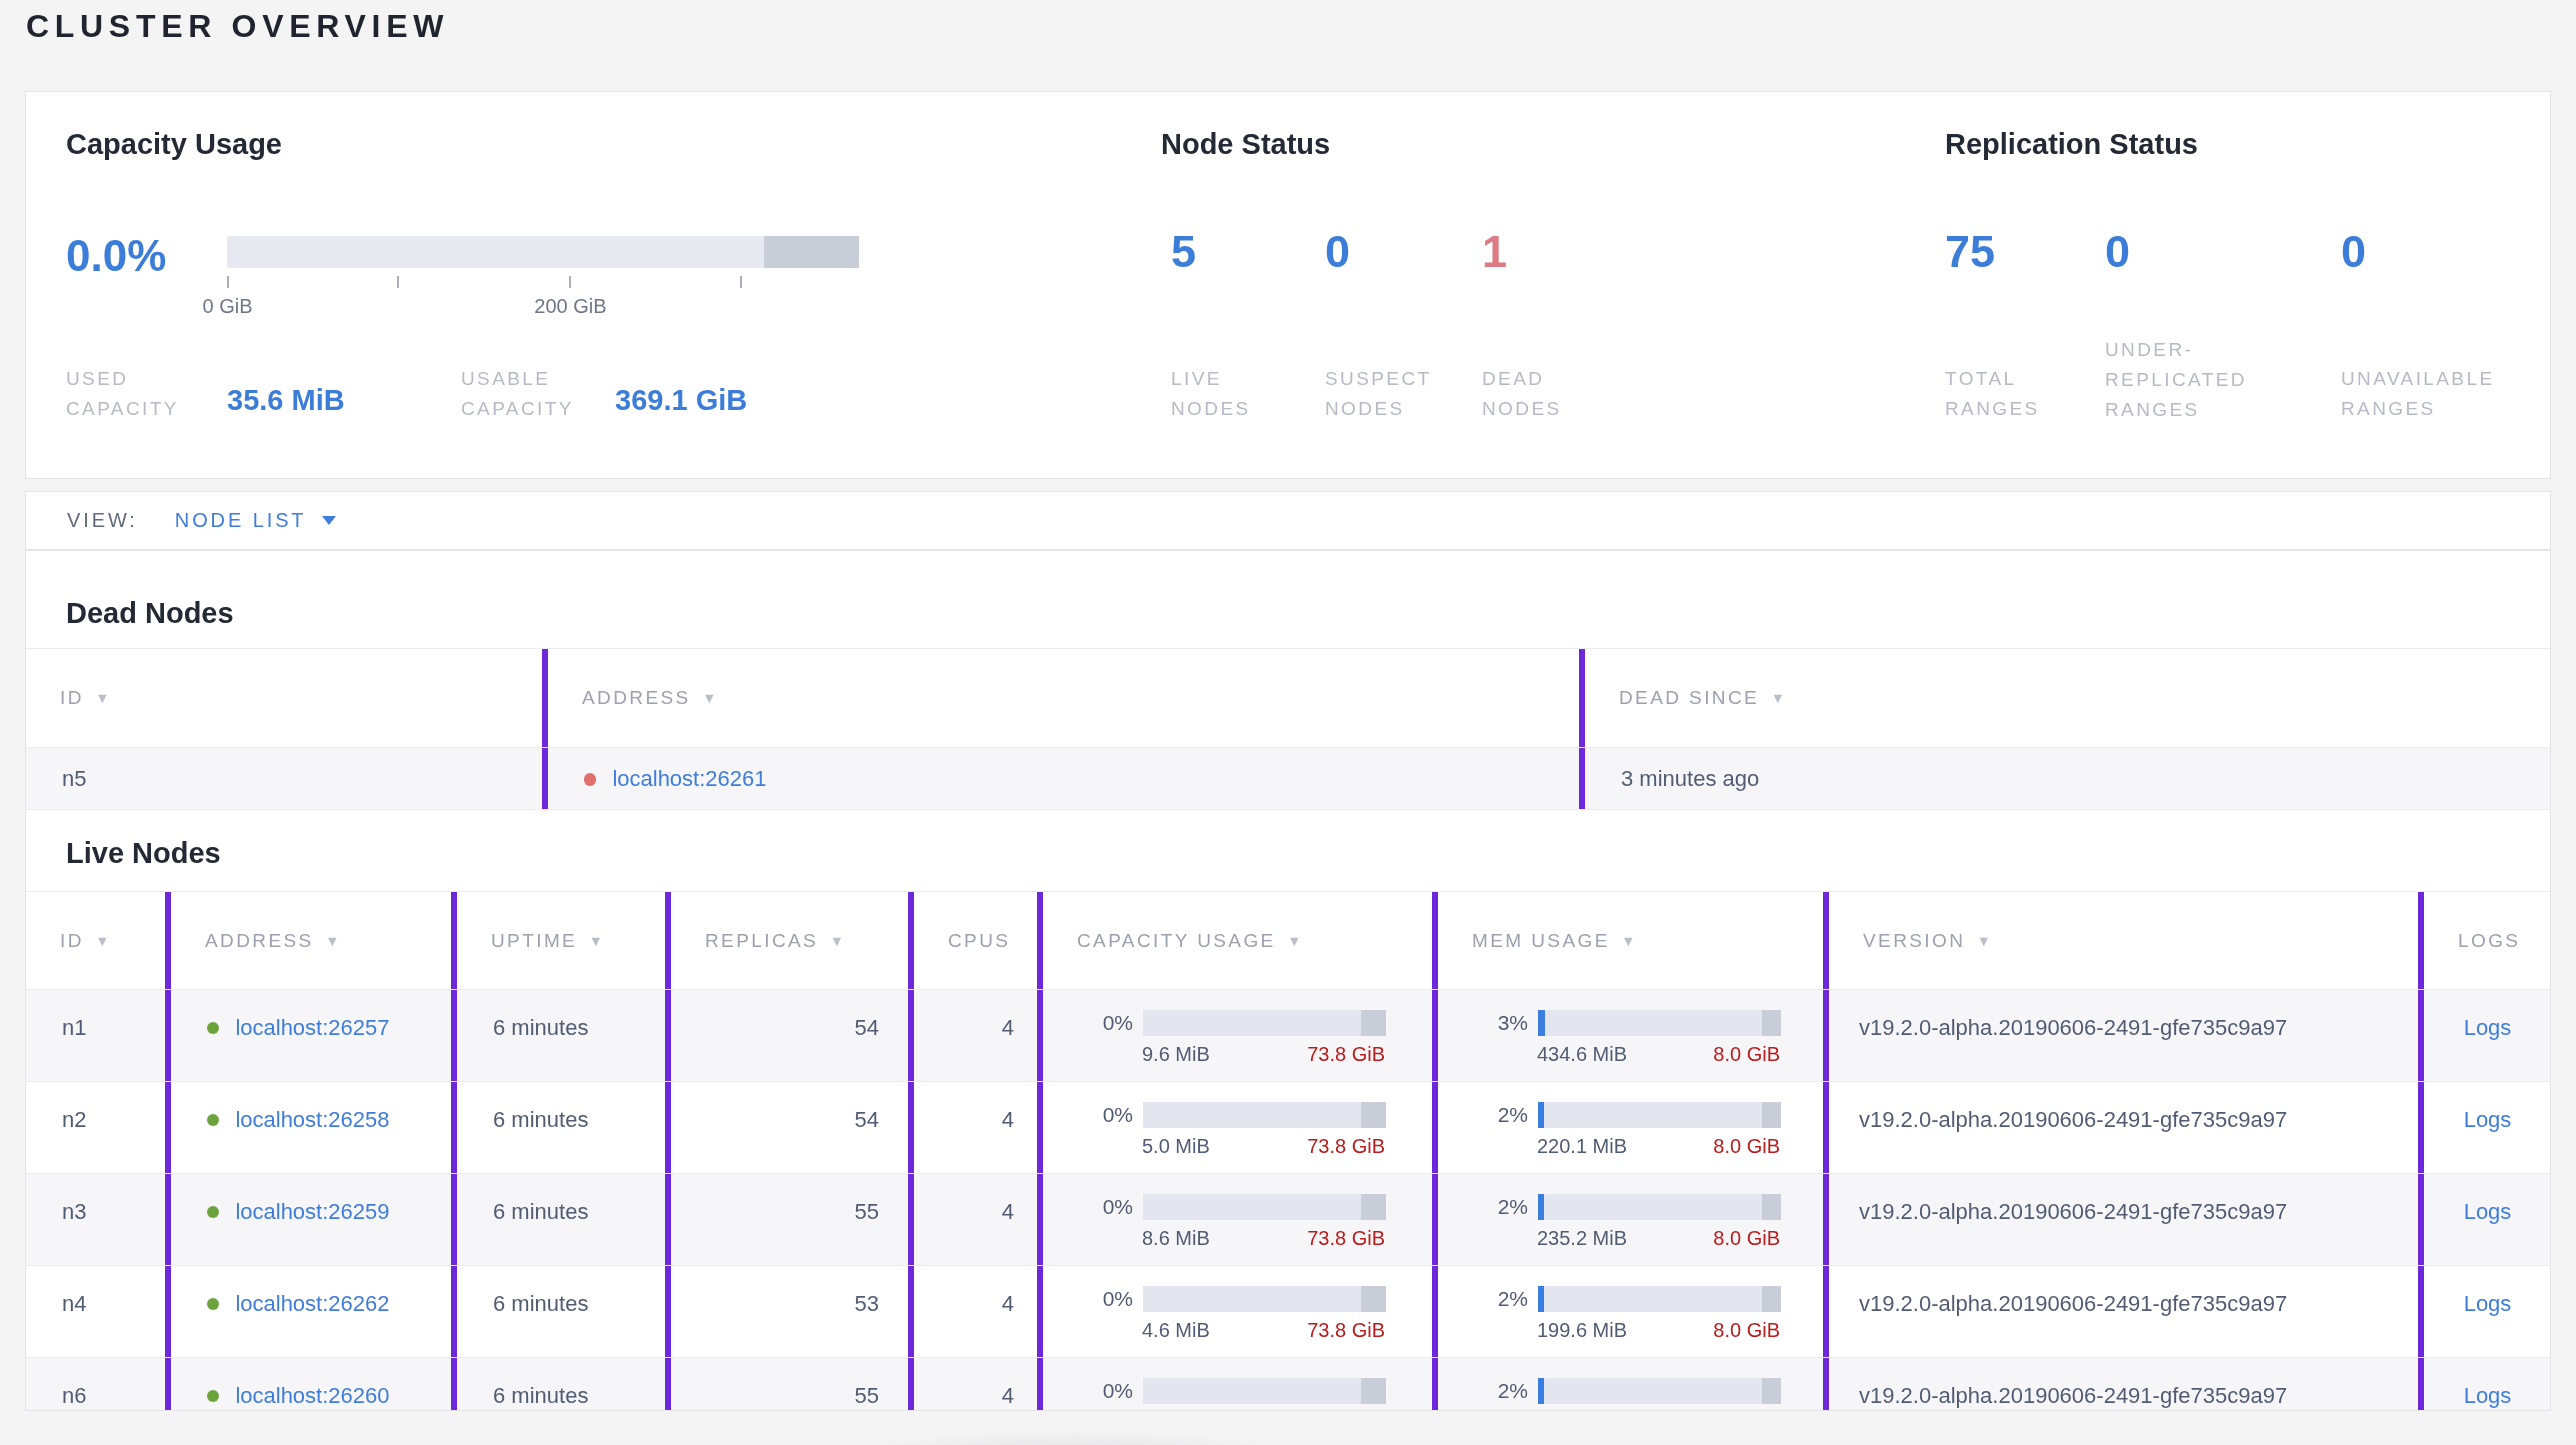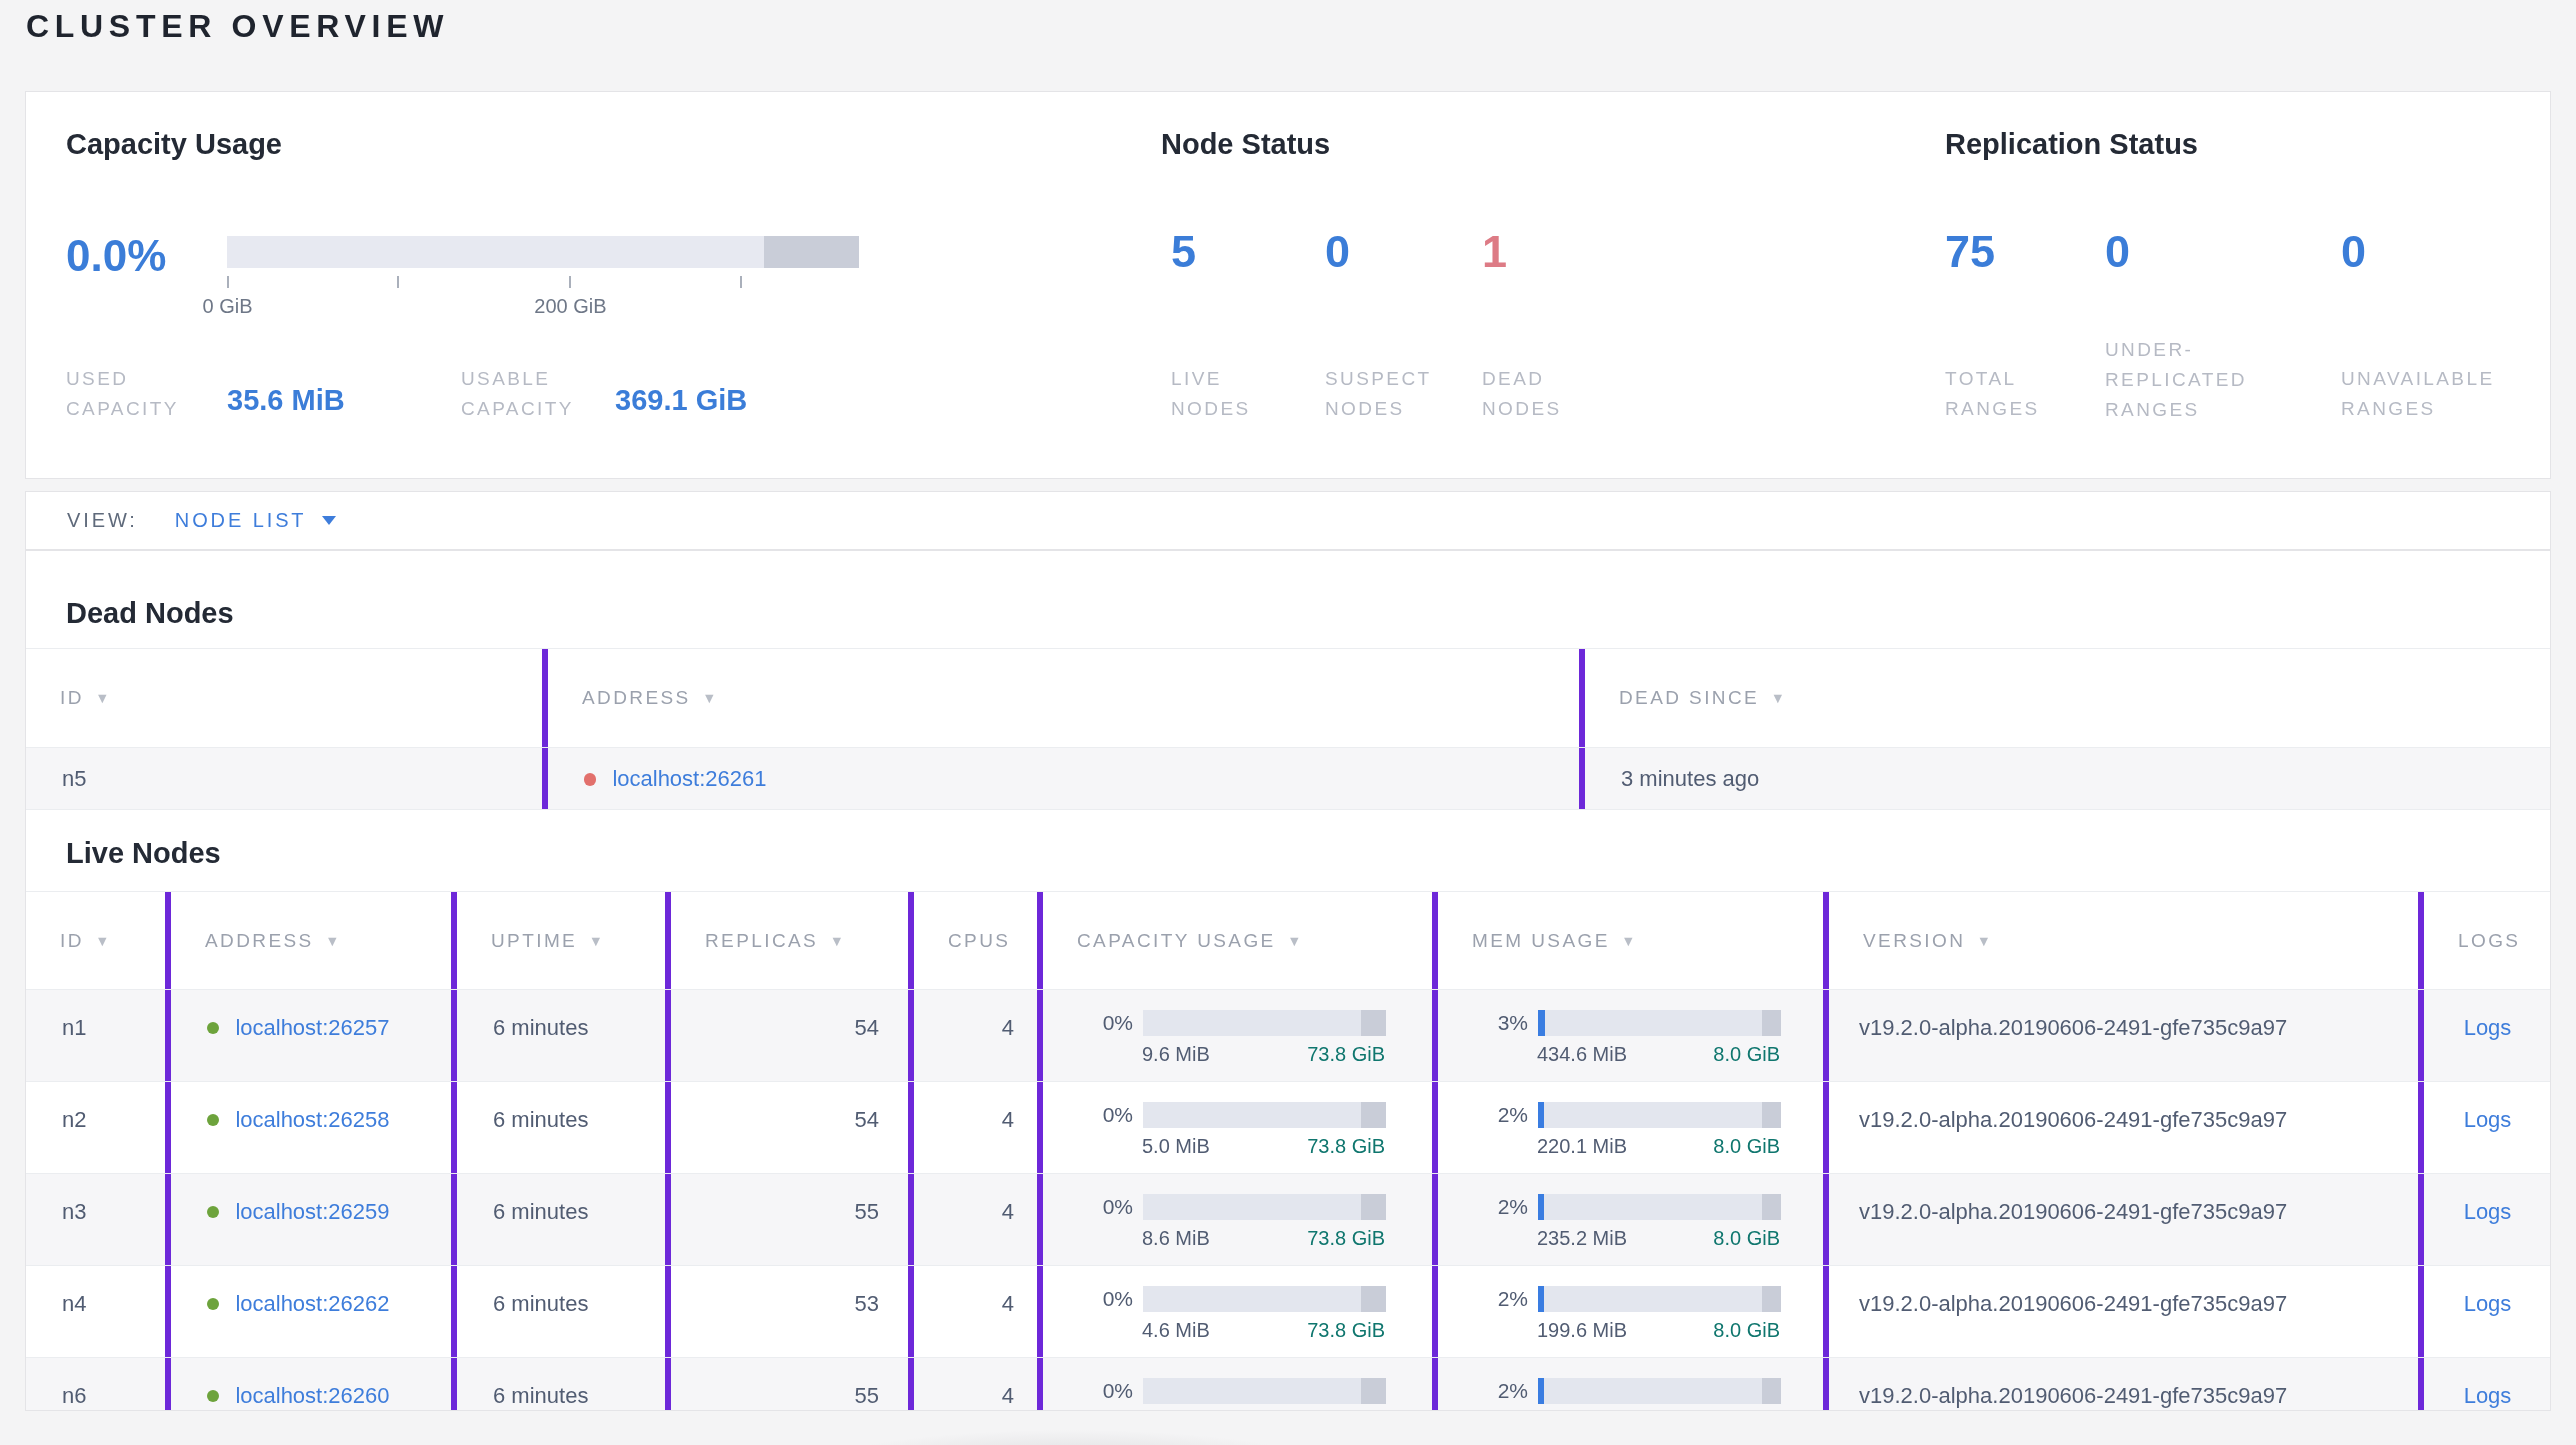--- a/index.html
+++ b/index.html
@@ -151,21 +151,21 @@
   }
   .usage-fill { position: absolute; left: 0; top: 0; height: 100%; background: #3a7de1; }
   .fill-3 { width: 7.6px; } .fill-2 { width: 6.7px; }
   .usage-rem { position: absolute; right: 0; top: 0; height: 100%; background: #c9cdd8; }
   .rem-cap { width: 25px; } .rem-mem { width: 19px; }
   .usage-bottom {
     width: 243px; margin-left: 99px; margin-top: 6.7px;
     display: flex; justify-content: space-between; font-size: 20px;
   }
   .usage-used { color: #515c72; }
-  .usage-max  { color: #0f766e; }
+  .usage-max  { color: #b91c1c; }
 
   .td.version { padding-left: 30px; }
   .td.logs { justify-content: center; padding-left: 0; }
 
   .bottom-shadow {
     position: absolute; left: 697px; top: 1405px; width: 745px; height: 115px;
     background: radial-gradient(ellipse 52% 55% at 50% 60%, rgba(50,52,60,0.16), rgba(0,0,0,0) 70%);
     pointer-events: none;
   }
 </style>

